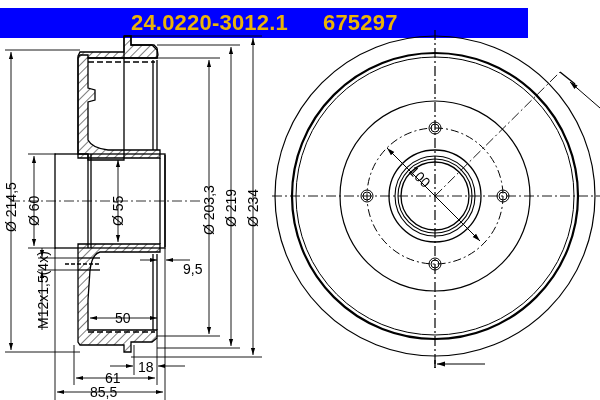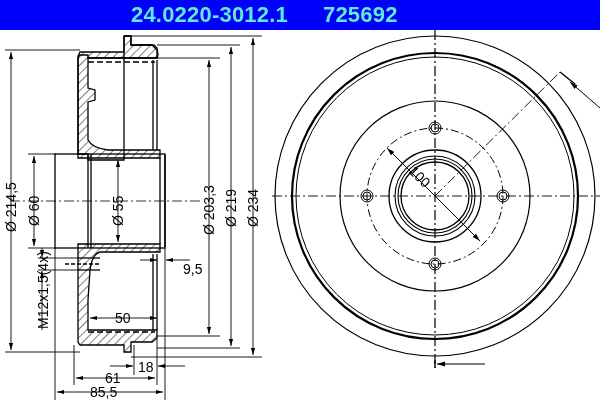--- a/index.html
+++ b/index.html
@@ -1,33 +1,33 @@
 <!DOCTYPE html>
 <html><head>
 <meta charset="utf-8">
 <style>
   html, body { margin: 0; padding: 0; background: #ffffff; }
   body { width: 600px; height: 400px; position: relative; overflow: hidden; font-family: "Liberation Sans", sans-serif; }
   .header {
-    position: absolute; left: 0; top: 0; width: 600px; height: 30px;
-    background: #0000ff; color: #5eead4;
+    position: absolute; left: 0; top: 8px; width: 528px; height: 30px;
+    background: #0000ff; color: #eab308;
     display: flex; align-items: center; justify-content: center;
     font-family: "Liberation Sans", sans-serif; font-weight: bold; font-size: 22px;
   }
   .header .part { position: absolute; left: 131px; top: 2px; letter-spacing: 0.2px; }
   .header .ref { position: absolute; left: 323px; top: 2px; letter-spacing: 0.2px; }
   svg.drawing { position: absolute; left: 0; top: 0; }
   svg text { font-family: "Liberation Sans", sans-serif; font-size: 14px; fill: #000; }
 </style>
 </head>
 <body>
 
 <div class="header">
   <span class="part">24.0220-3012.1</span>
-  <span class="ref">725692</span>
+  <span class="ref">675297</span>
 </div>
 
 <svg class="drawing" width="600" height="400" viewBox="0 0 600 400" xmlns="http://www.w3.org/2000/svg">
   <defs>
     <pattern id="hatch" patternUnits="userSpaceOnUse" width="6" height="6" patternTransform="rotate(45)">
       <line x1="0" y1="0" x2="0" y2="6" stroke="#000" stroke-width="1"></line>
     </pattern>
     <marker id="arr" viewBox="0 0 10 10" refX="10" refY="5" markerWidth="8" markerHeight="8" orient="auto-start-reverse">
       <path d="M0,2 L10,5 L0,8 z" fill="#000"></path>
     </marker>

